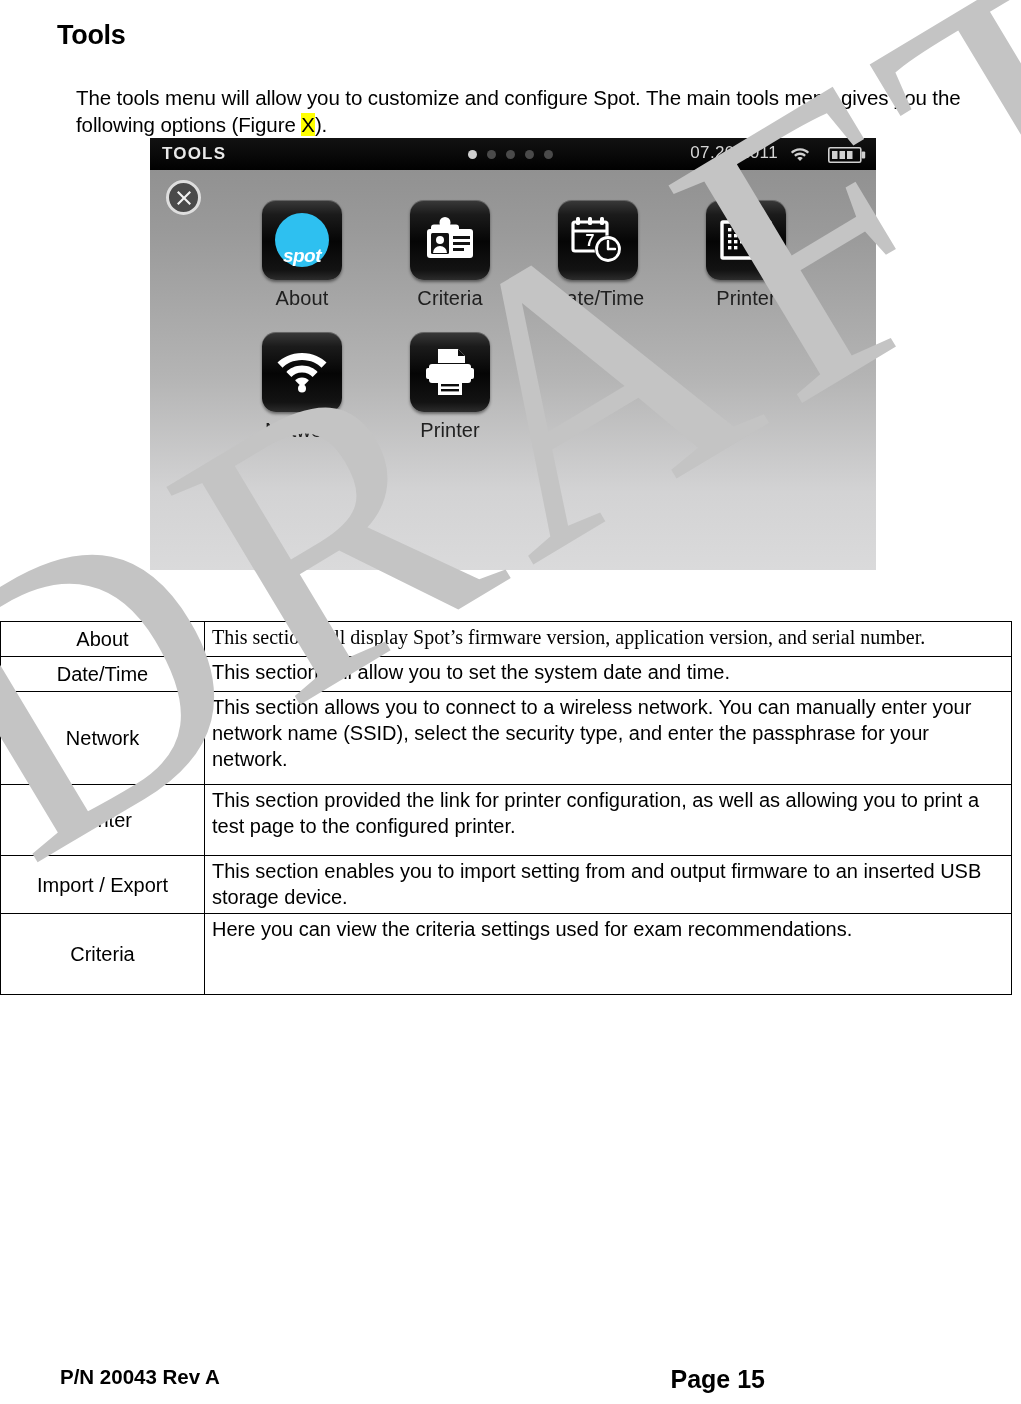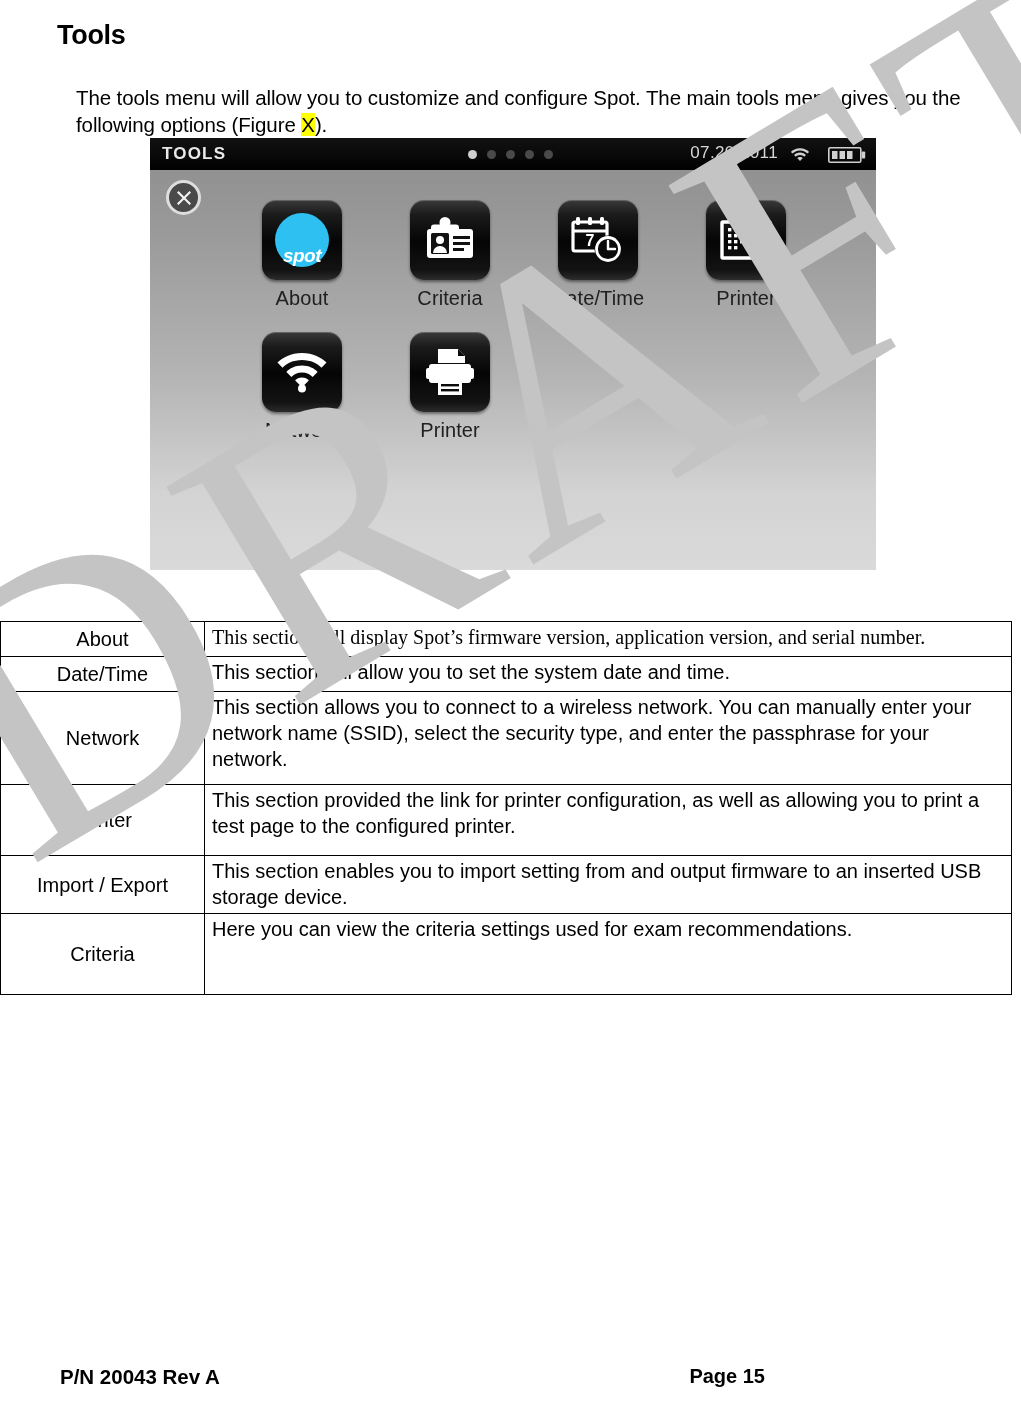--- a/index.html
+++ b/index.html
@@ -246,21 +246,21 @@
     position: absolute;
     left: 60px;
     top: 0;
     font-size: 20.5px;
     font-weight: bold;
   }
   #footer-right {
     position: absolute;
     right: 55px;
     top: 0;
-    font-size: 20px;
+    font-size: 25px;
     font-weight: bold;
   }
 </style>
 </head>
 <body>
 
 <div id="page">
 
   <h1 id="page-title">Tools</h1>
 

